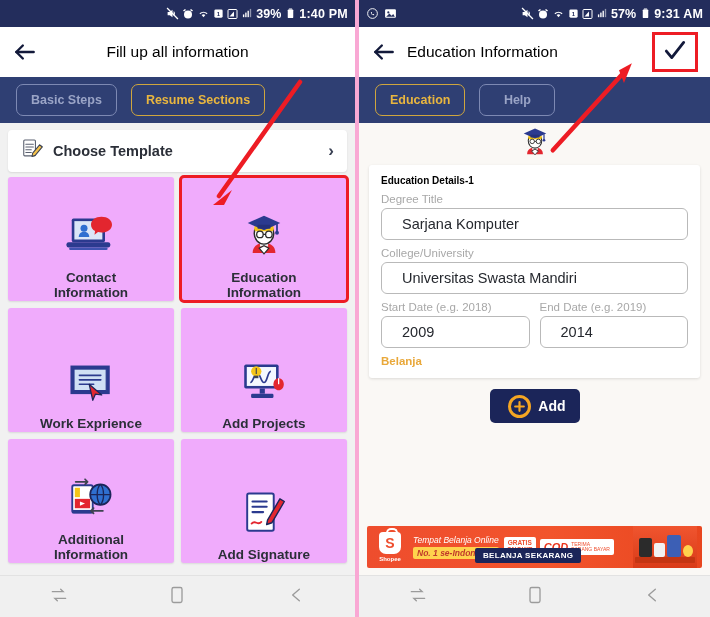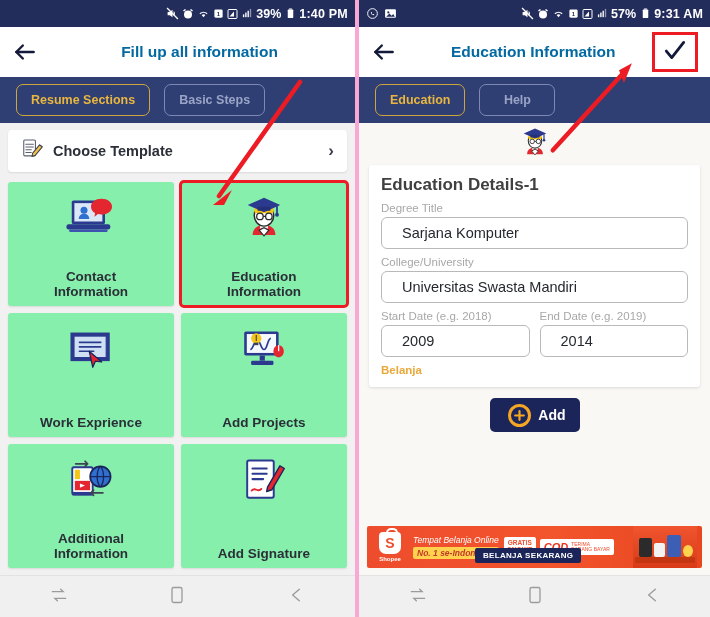--- a/index.html
+++ b/index.html
@@ -27,21 +27,21 @@
   .sb-pct { font-size: 12.5px; font-weight: bold; margin-right: 1px; }
 
   
   .appbar {
     height: 50px; background: #fff; display: flex; align-items: center;
     padding: 0 12px; position: relative; flex: 0 0 auto;
   }
   .back-arrow { width: 26px; height: 26px; flex: 0 0 auto; color: #12193a; }
   .appbar-title {
     position: absolute; left: 0; right: 0; text-align: center;
-    font-size: 15.5px; font-weight: bold; color: #0369a1; pointer-events: none; padding-left: 44px;
+    font-size: 15.5px; font-weight: normal; color: #000000; pointer-events: none;
   }
   .appbar.r .appbar-title { text-align: left; left: 48px; right: auto; }
   .check-box {
     margin-left: auto; width: 46px; height: 40px; border: 3px solid #ed1c24;
     display: flex; align-items: center; justify-content: center; background: #fff;
     position: relative; z-index: 6;
   }
   .check-box svg { width: 26px; height: 26px; color: #12193a; }
 
   
@@ -53,46 +53,46 @@
     border: 1.5px solid #cfa63e; border-radius: 7px; color: #e9b63f;
     font-size: 12.5px; font-weight: bold; padding: 8px 14px; background: transparent;
     min-width: 76px; text-align: center;
   }
   .tab.inactive { border-color: #7d89b3; color: #9aa4c6; font-weight: bold; }
 
   
   .body-l { background: #f1f1f1; flex: 1 1 auto; padding: 7px 8px 0 8px; overflow: hidden; }
   .tpl-row {
     background: #fff; border-radius: 4px; height: 42px; display: flex; align-items: center;
-    padding: 5px 13px; gap: 10px; box-shadow: 0 1px 2px rgba(0,0,0,.10); margin-bottom: 10px; justify-content: center;
+    padding: 5px 13px; gap: 10px; box-shadow: 0 1px 2px rgba(0,0,0,.10); margin-bottom: 5px; justify-content: center;
   }
   .tpl-label { font-size: 14.5px; font-weight: bold; color: #2b2f38; }
   .chev { margin-left: auto; color: #3a4154; font-size: 17px; font-weight: bold; }
 
   .grid { display: grid; grid-template-columns: 1fr 1fr; gap: 7px; }
   .cell {
-    background: #86efac; border-radius: 3px; height: 124px;
-    display: flex; flex-direction: column; align-items: center; justify-content: space-between;
-    box-shadow: 0 1px 2px rgba(0,0,0,.10); padding: 6px; position: relative;
+    background: #f0abfc; border-radius: 3px; height: 124px;
+    display: flex; flex-direction: column; align-items: center; justify-content: flex-end;
+    box-shadow: 0 1px 2px rgba(0,0,0,.10); position: relative;
   }
   .cell .ic { height: 60px; display: flex; align-items: center; justify-content: center; }
   .cell .lbl {
     font-size: 13.5px; font-weight: bold; color: #2b2f38; text-align: center;
     line-height: 1.15; margin-top: 4px;
   }
   .cell.highlight { outline: 3px solid #ed1c24; outline-offset: -1px; z-index: 3; }
 
   
   .body-r { background: #faf8f5; flex: 1 1 auto; position: relative; overflow: hidden; display: flex; flex-direction: column; }
   .grad-top { height: 42px; display: flex; align-items: center; justify-content: center; }
   .form-card {
     background: #fff; margin: 0 10px; border-radius: 3px; padding: 10px 12px 8px 12px;
     box-shadow: 0 1px 3px rgba(0,0,0,.12); overflow: hidden;
   }
-  .form-title { font-size: 17px; font-weight: bold; color: #404040; margin-bottom: 7px; }
+  .form-title { font-size: 10px; font-weight: bold; color: #000000; margin-bottom: 7px; }
   .flabel { font-size: 11.5px; color: #a8a8a8; margin-bottom: 3px; }
   .flabel.accent { color: #e9a83a; font-weight: bold; }
   .finput {
     border: 1px solid #b9b9b9; border-radius: 6px; height: 32px;
     display: flex; align-items: center; padding: 0 20px;
     font-size: 14.5px; color: #25282e; margin-bottom: 7px; background: #fff;
   }
   .row2 { display: flex; gap: 10px; }
   .row2 > div { flex: 1 1 0; min-width: 0; }
   .finput.tall { height: 34px; margin-bottom: 0; }
@@ -213,22 +213,22 @@
       <span class="back-arrow">
         <svg viewBox="0 0 24 24" width="26" height="26" fill="none" stroke="currentColor" stroke-width="2.2" stroke-linecap="round" stroke-linejoin="round">
             <path d="M20 12H4"></path>
             <path d="M10 6l-6 6 6 6"></path>
           </svg>
       </span>
       <div class="appbar-title">Fill up all information</div>
     </div>
 
     <div class="tabstrip">
+      <div class="tab inactive">Basic Steps</div>
       <div class="tab">Resume Sections</div>
-      <div class="tab inactive">Basic Steps</div>
     </div>
 
     <div class="body-l">
 
       <div class="tpl-row">
         <span>
           <svg viewBox="0 0 32 32" width="22" height="22">
             <rect x="4" y="3" width="17" height="23" rx="1.5" fill="#fff" stroke="#5b6170" stroke-width="1.6"></rect>
             <path d="M7 9h11M7 13h11M7 17h8M7 21h8" stroke="#5b6170" stroke-width="1.5" stroke-linecap="round"></path>
             <path d="M17 22l10-12 4 3-10 12-5 2z" fill="#f5c24c" stroke="#3d4350" stroke-width="1.5" stroke-linejoin="round"></path>

